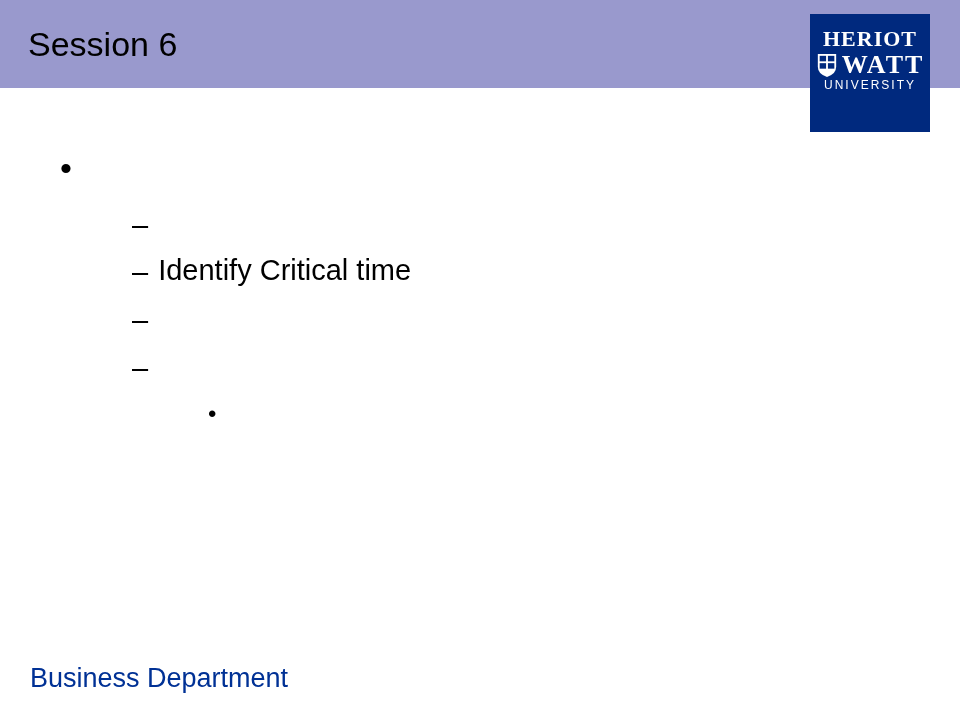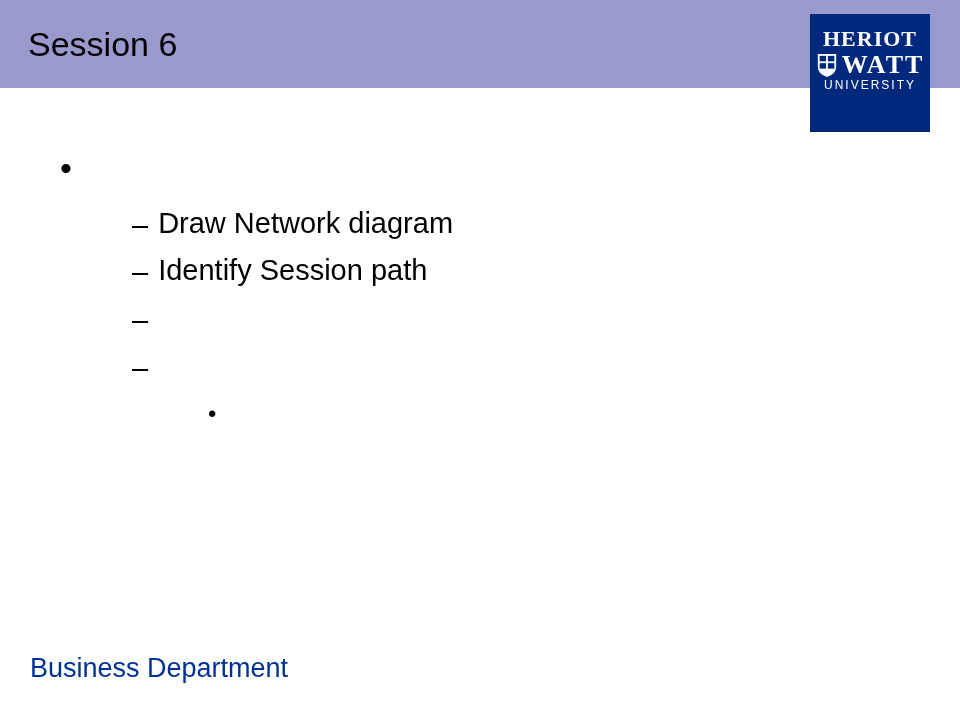--- a/index.html
+++ b/index.html
@@ -105,21 +105,21 @@
       margin-bottom: 10px;
       display: flex;
       align-items: flex-start;
     }
     .level3 .bullet {
       margin-right: 10px;
       line-height: 1.3;
     }
     .footer-text {
       position: absolute;
-      bottom: 36px;
+      bottom: 26px;
       left: 30px;
       color: #003195;
       font-size: 27px;
     }
   </style>
 </head>
 <body>
 
 <div class="header-bar">
   <div class="slide-title">Session 6</div>
@@ -140,25 +140,24 @@
   <div class="logo-university">UNIVERSITY</div>
 </div>
 
 <div class="content">
   <div class="level1">
     <span class="bullet">•</span>
   </div>
 
   <div class="level2">
     <span class="dash">–</span>
-    <span>Draw Network diagram</span>
   </div>
   <div class="level2">
     <span class="dash">–</span>
-    <span>Identify Session path</span>
+    <span>Identify Critical time</span>
   </div>
   <div class="level2">
     <span class="dash">–</span>
   </div>
   <div class="level2">
     <span class="dash">–</span>
   </div>
 
   <div class="level3">
     <span class="bullet">•</span>

